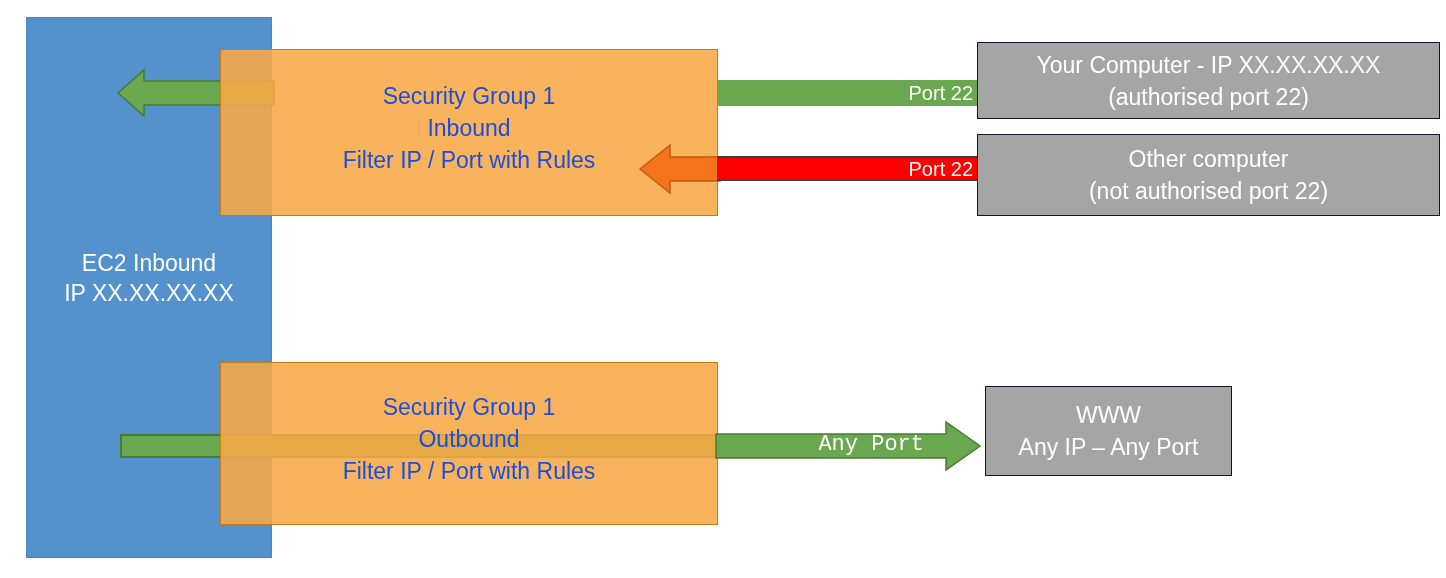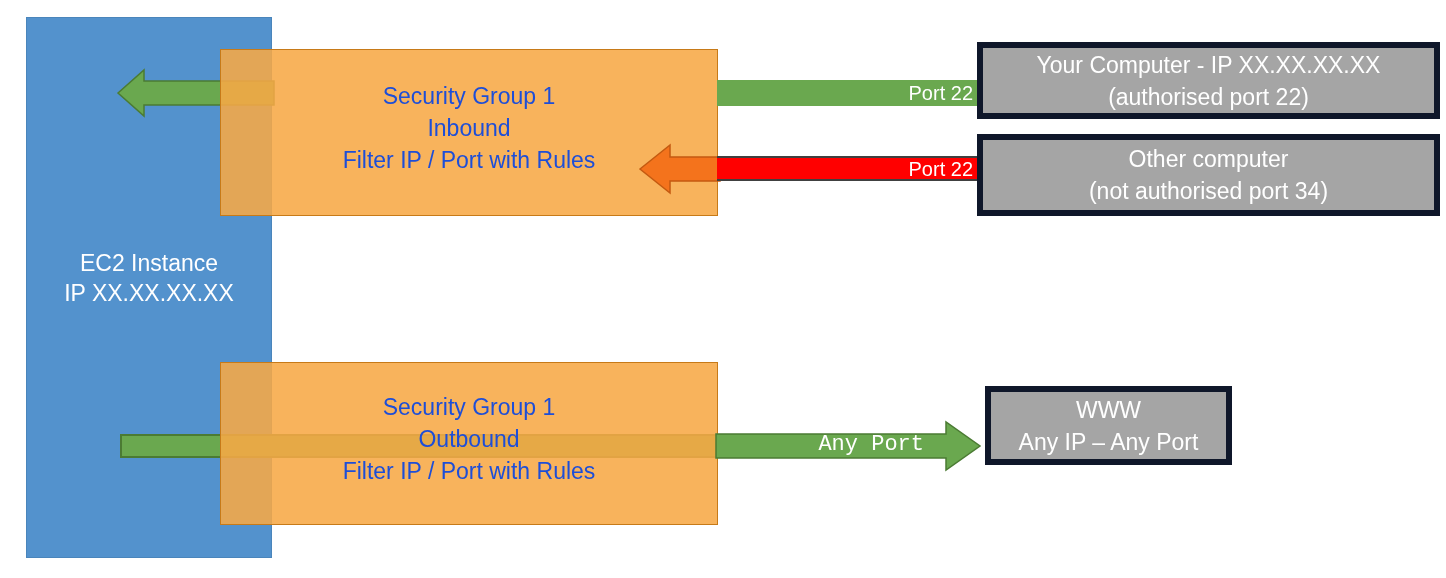--- a/index.html
+++ b/index.html
@@ -68,21 +68,21 @@
     line-height: 32px;
     white-space: pre-line;
     pointer-events: none;
   }
   .sg-inbound .sg-label { top: 30px; }
   .sg-outbound .sg-label { top: 28px; }
 
   
   .gray-box {
     background: #a5a5a5;
-    border: 6px solid #0f172a;
+    border: 1px solid #0f172a;
     color: #ffffff;
     font-size: 23px;
     line-height: 32px;
     display: flex;
     align-items: center;
     justify-content: center;
     text-align: center;
     white-space: pre-line;
   }
   .gray-your-computer {
@@ -94,21 +94,21 @@
   .gray-other-computer {
     left: 977px;
     top: 134px;
     width: 463px;
     height: 82px;
   }
   .gray-www {
     left: 985px;
     top: 386px;
     width: 247px;
-    height: 79px;
+    height: 90px;
   }
 
   
   .bar {
     position: absolute;
     box-sizing: border-box;
   }
   .bar-green-in {
     left: 717px;
     top: 80px;
@@ -214,36 +214,36 @@
   </div>
 
   <div class="box bar bar-red-in">
     <span class="bar-label">Port 22</span>
   </div>
 
   <div class="box gray-box gray-your-computer">Your Computer - IP XX.XX.XX.XX
 (authorised port 22)</div>
 
   <div class="box gray-box gray-other-computer">Other computer
-(not authorised port 34)</div>
+(not authorised port 22)</div>
 
   <div class="box bar bar-green-out-stub"></div>
 
   <div class="box sg-box sg-outbound">
     <div class="sg-label">Security Group 1
 Outbound
 Filter IP / Port with Rules</div>
   </div>
 
   <div class="arrow-green-right">
     <svg width="264" height="50" viewBox="0 0 264 50" aria-hidden="true">
       <polygon points="0,13 230,13 230,1 264,25 230,49 230,37 0,37" fill="#6aa84f" stroke="#4b7b33" stroke-width="1.5"></polygon>
     </svg>
   </div>
   <div class="arrow-label-anyport">Any Port</div>
 
-  <div class="ec2-label">EC2 Instance
+  <div class="ec2-label">EC2 Inbound
 IP XX.XX.XX.XX</div>
 
   <div class="box gray-box gray-www">WWW
 Any IP – Any Port</div>
 
 </div>
 
 </body></html>

